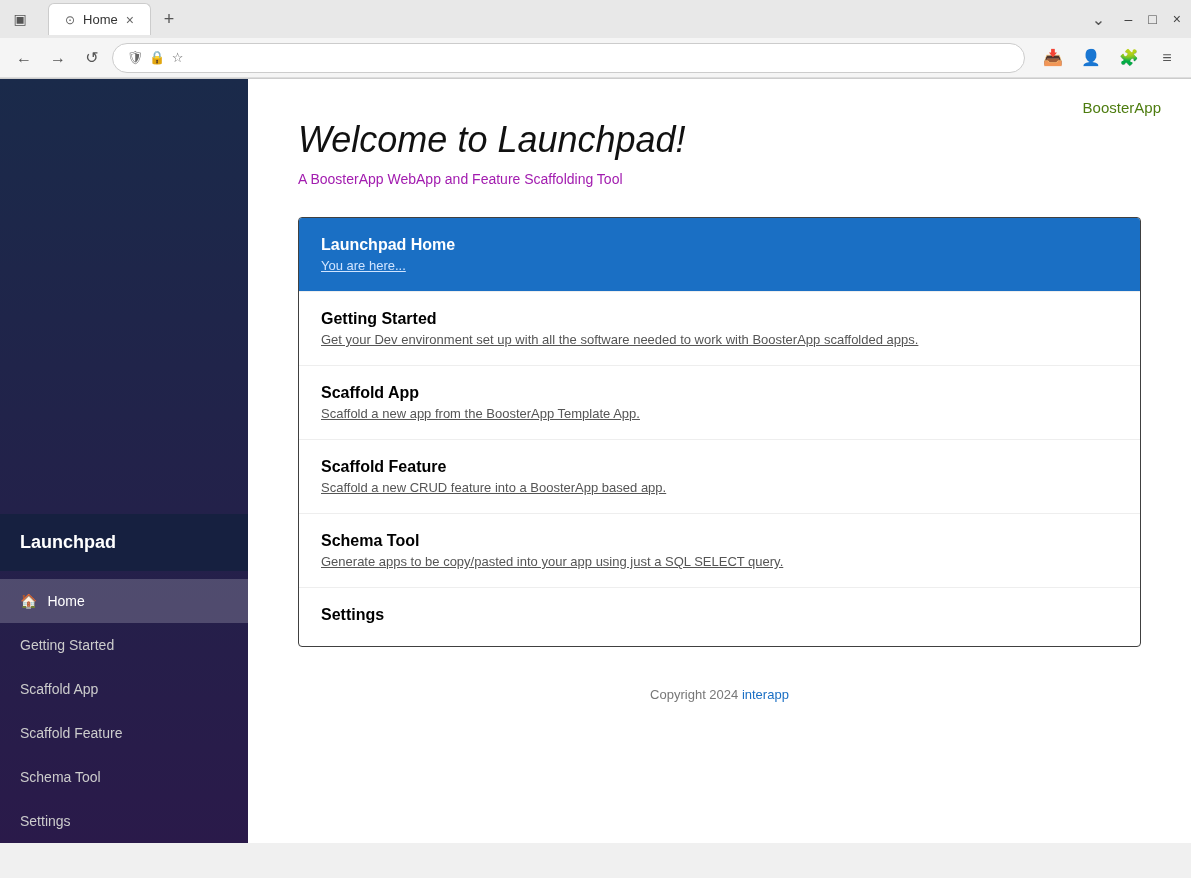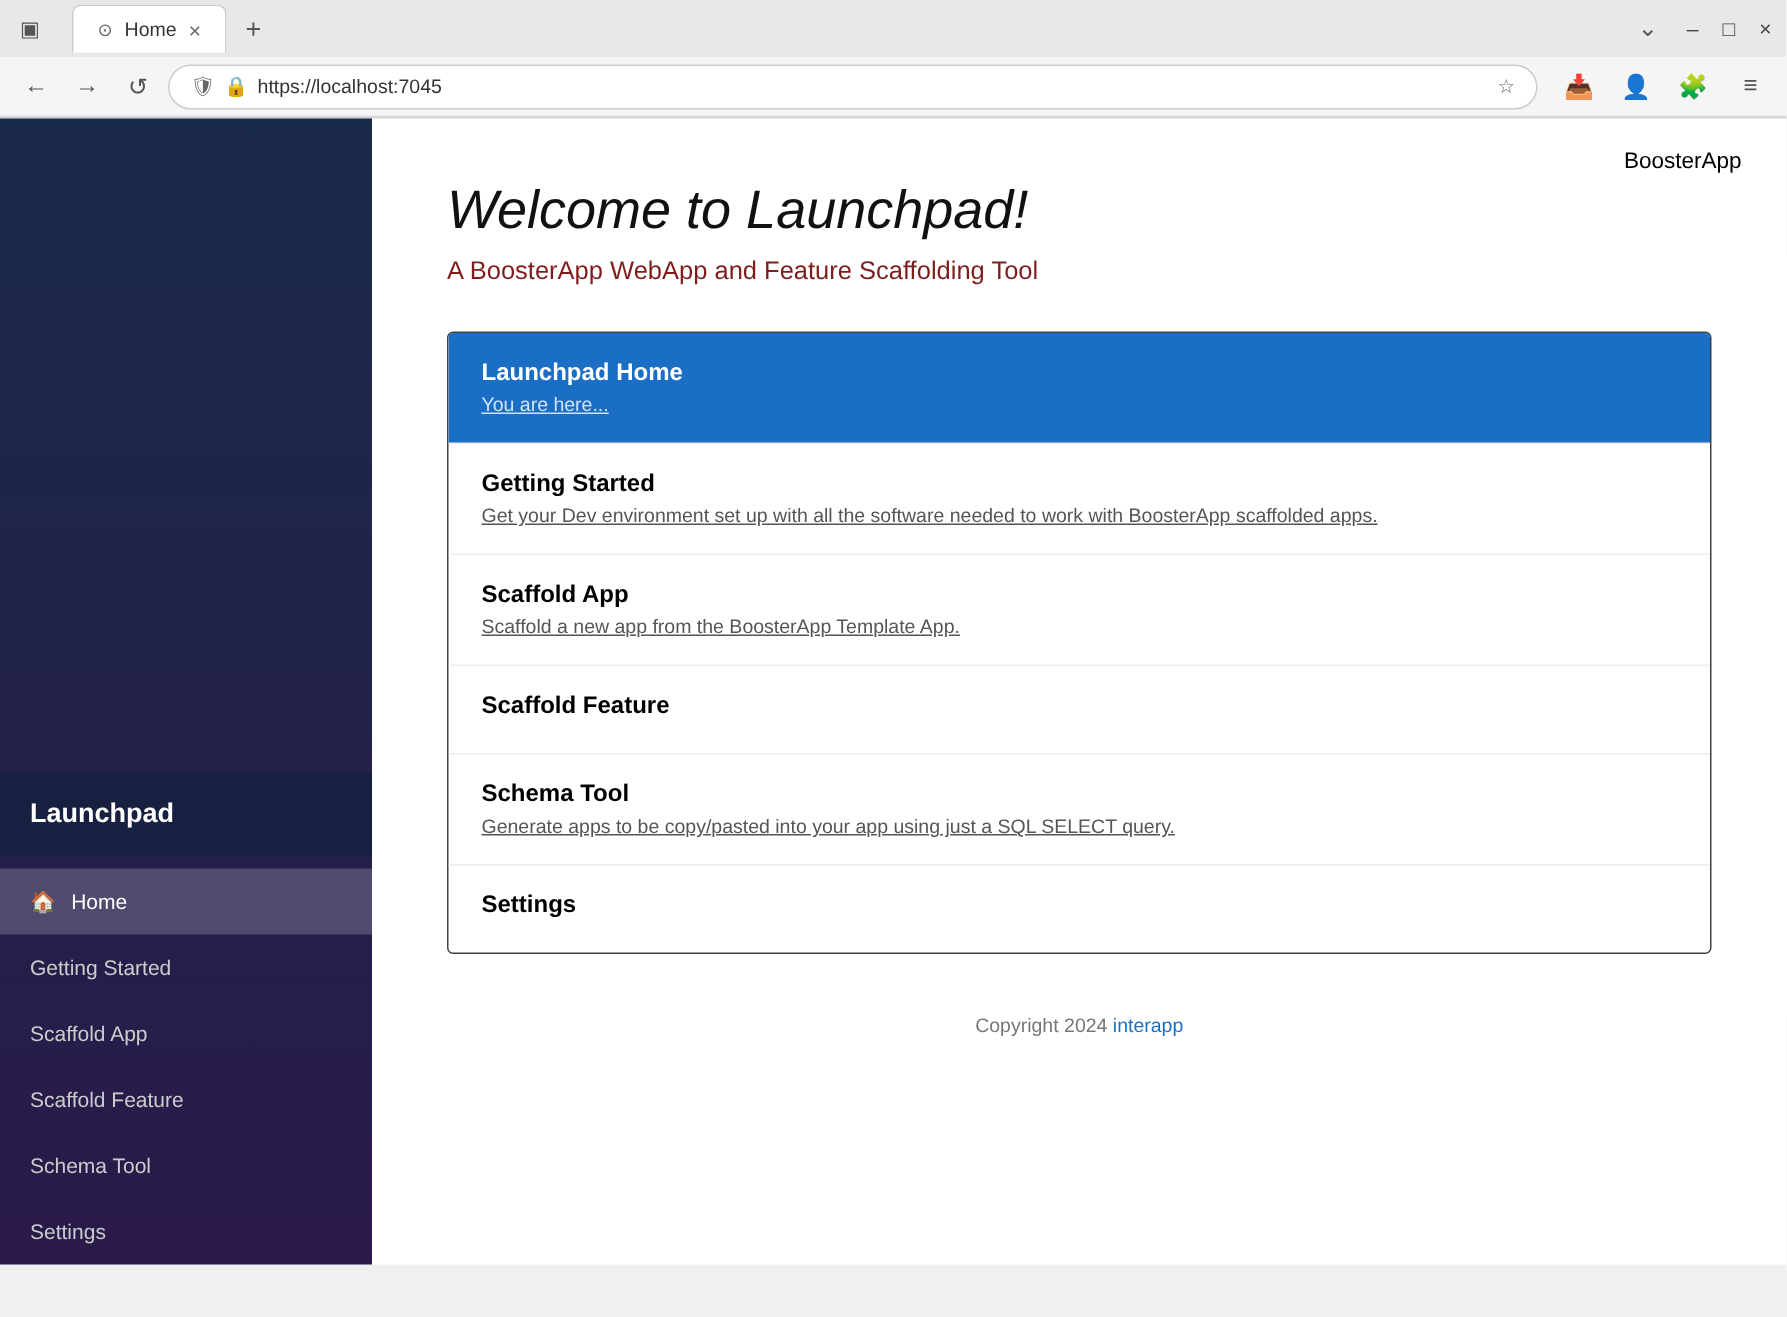--- a/index.html
+++ b/index.html
@@ -220,35 +220,35 @@
       flex: 1;
       background: #fff;
       padding: 40px 50px;
       overflow-y: auto;
       position: relative;
     }
     .top-right-link {
       position: absolute;
       top: 20px;
       right: 30px;
-      color: #000000;
+      color: #4d7c0f;
       font-size: 15px;
       text-decoration: none;
       cursor: pointer;
     }
     .page-title {
       font-size: 36px;
       font-weight: normal;
       color: #111;
       margin-bottom: 10px;
       font-style: italic;
     }
     .page-subtitle {
-      font-size: 17px;
-      color: #7f1d1d;
+      font-size: 14px;
+      color: #a21caf;
       margin-bottom: 30px;
     }
 
     
     .cards-container {
       border: 1px solid #404040;
       border-radius: 4px;
       overflow: hidden;
     }
     .card {
@@ -317,21 +317,20 @@
     </div>
   </div>
 
   <div class="nav-bar">
     <button class="nav-btn">←</button>
     <button class="nav-btn">→</button>
     <button class="nav-btn">↺</button>
     <div class="address-bar">
       <span class="shield-icon">🛡</span>
       <span class="lock-icon">🔒</span>
-      <span class="address-text">https://localhost:7045</span>
       <div class="address-icons">
         <span class="addr-icon">☆</span>
       </div>
     </div>
     <div class="toolbar-icons">
       <button class="toolbar-icon-btn">📥</button>
       <button class="toolbar-icon-btn">👤</button>
       <button class="toolbar-icon-btn">🧩</button>
       <button class="toolbar-icon-btn">≡</button>
     </div>
@@ -380,20 +379,21 @@
       <div class="card">
         <div class="card-title">Getting Started</div>
         <div class="card-desc">Get your Dev environment set up with all the software needed to work with BoosterApp scaffolded apps.</div>
       </div>
       <div class="card">
         <div class="card-title">Scaffold App</div>
         <div class="card-desc">Scaffold a new app from the BoosterApp Template App.</div>
       </div>
       <div class="card">
         <div class="card-title">Scaffold Feature</div>
+        <div class="card-desc">Scaffold a new CRUD feature into a BoosterApp based app.</div>
       </div>
       <div class="card">
         <div class="card-title">Schema Tool</div>
         <div class="card-desc">Generate apps to be copy/pasted into your app using just a SQL SELECT query.</div>
       </div>
       <div class="card">
         <div class="card-title">Settings</div>
       </div>
     </div>
 

